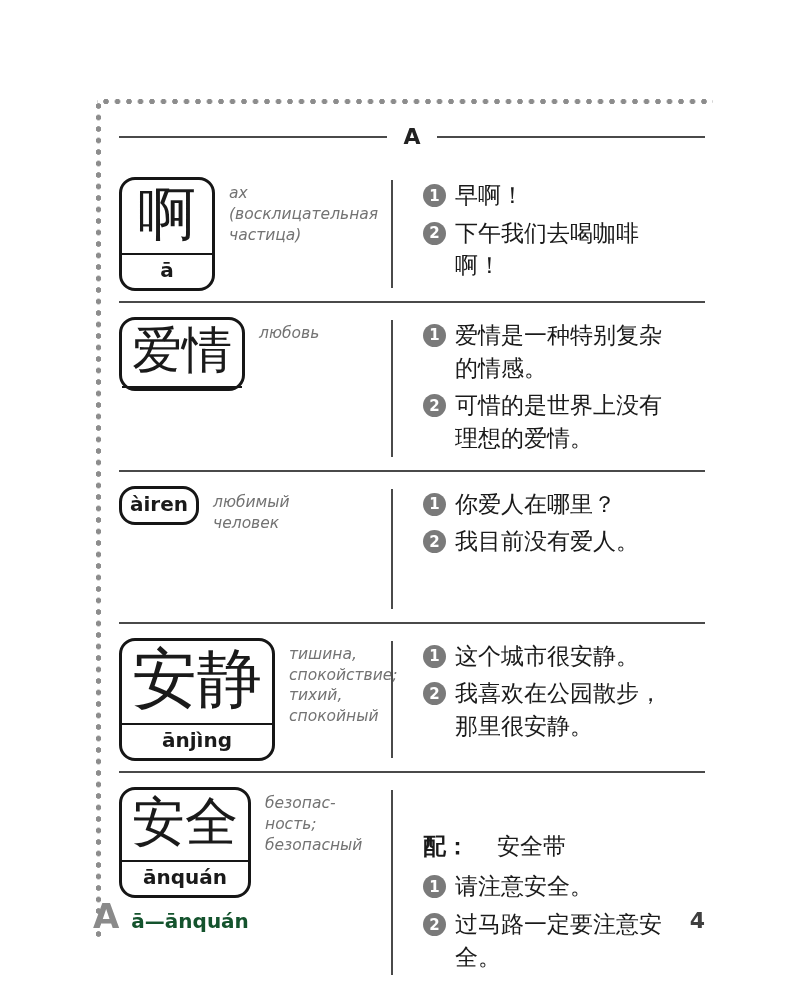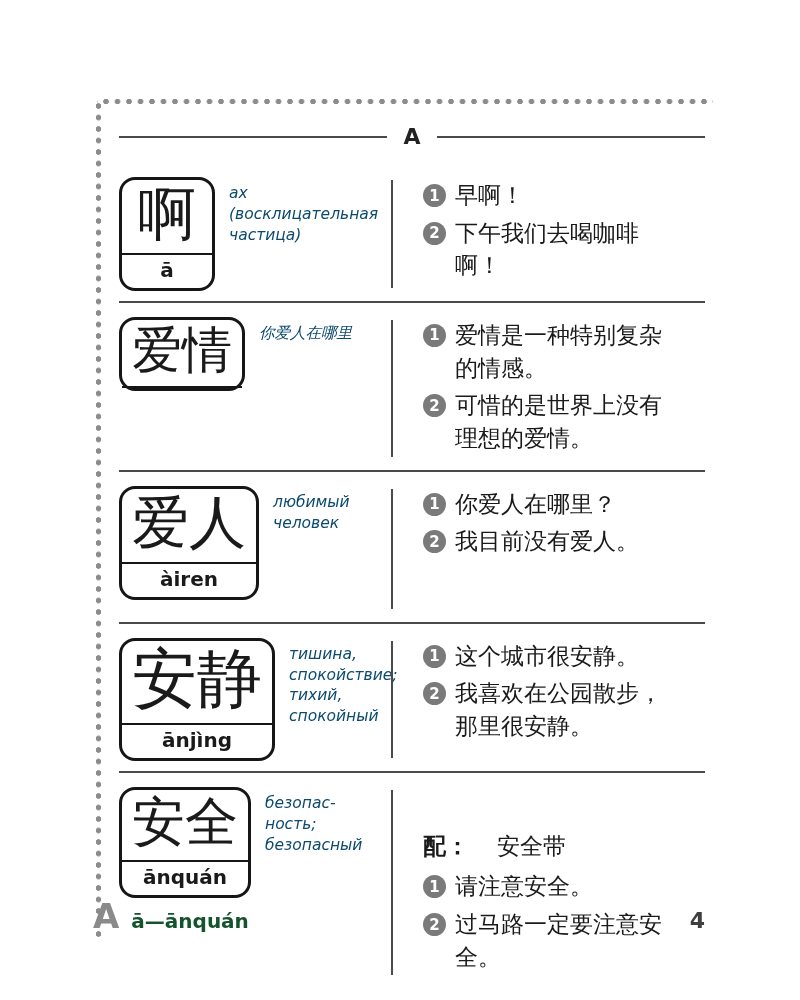--- a/index.html
+++ b/index.html
@@ -41,21 +41,21 @@
   }
   .e1 .hanzi { font-size:58px; padding:2px 16px 6px; }
   .e2 .hanzi { font-size:50px; }
   .e3 .hanzi { font-size:57px; }
   .e4 .hanzi { font-size:65px; }
   .e5 .hanzi { font-size:53px; }
   .pinyin { text-align:center; font-weight:bold; font-size:20px; padding:3px 8px 6px; }
 
   .russian {
     font-style:italic; font-size:15.5px; line-height:1.35;
-    margin:6px 0 0 14px; white-space:pre-line; color:#0c4a6e;
+    margin:6px 0 0 14px; white-space:pre-line; color:#737373;
   }
 
   .vdiv { width:2px; background:#4a4a4a; align-self:stretch; margin:3px 0; }
 
   .entry-right { flex:1; padding-left:30px; padding-top:2px; }
   .example { display:flex; margin-bottom:5px; }
   .marker {
     flex:none; width:23px; height:23px; border-radius:50%;
     background:#7a7a7a; color:#ffffff; font-size:15px; font-weight:bold;
     display:flex; align-items:center; justify-content:center;
@@ -111,39 +111,38 @@
           <span class="ex-text">下午我们去喝咖啡啊！</span>
         </div>
       </div>
     </section>
 
     <section class="entry e2">
       <div class="entry-left">
         <div class="char-box">
           <div class="hanzi">爱情</div>
         </div>
-        <div class="russian">你爱人在哪里</div>
+        <div class="russian">любовь</div>
       </div>
       <div class="vdiv"></div>
       <div class="entry-right">
         <div class="example">
           <span class="marker">1</span>
           <span class="ex-text">爱情是一种特别复杂的情感。</span>
         </div>
         <div class="example">
           <span class="marker">2</span>
           <span class="ex-text">可惜的是世界上没有理想的爱情。</span>
         </div>
       </div>
     </section>
 
     <section class="entry e3">
       <div class="entry-left">
         <div class="char-box">
-          <div class="hanzi">爱人</div>
           <div class="pinyin">àiren</div>
         </div>
         <div class="russian">любимый
 человек</div>
       </div>
       <div class="vdiv"></div>
       <div class="entry-right">
         <div class="example">
           <span class="marker">1</span>
           <span class="ex-text">你爱人在哪里？</span>

